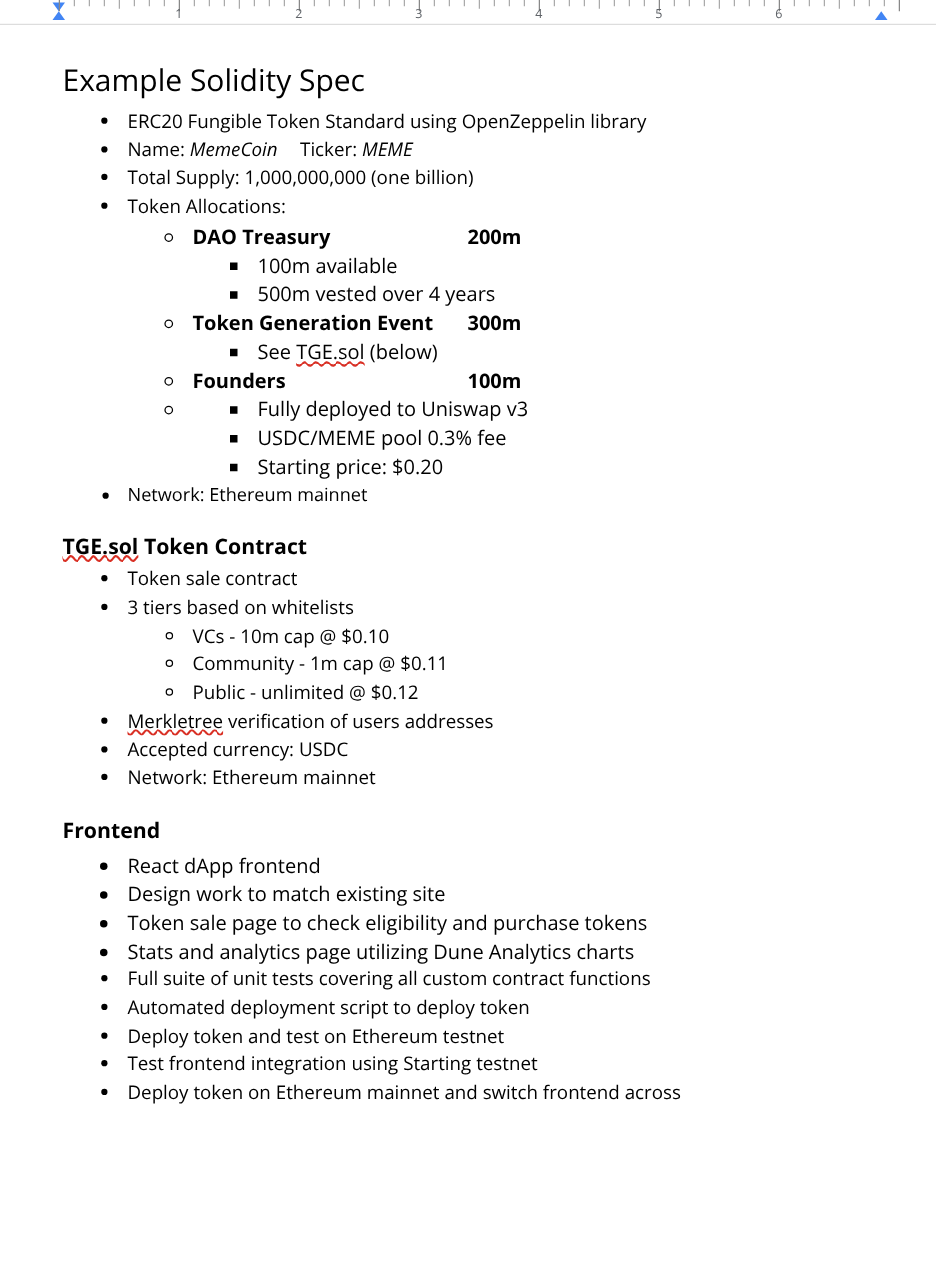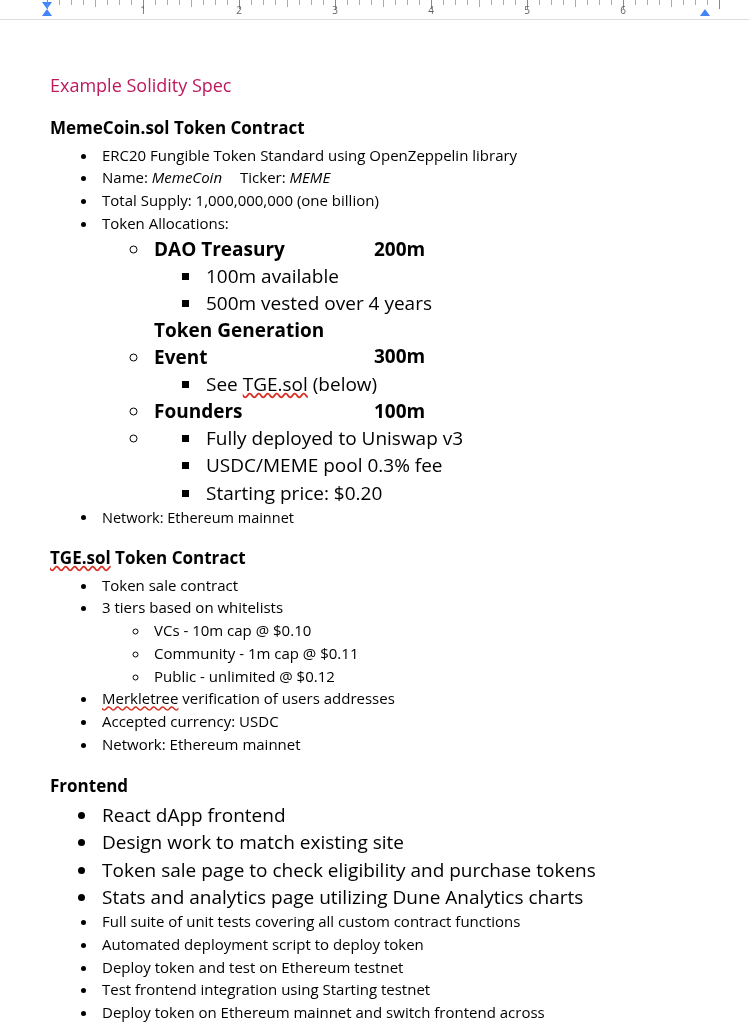--- a/index.html
+++ b/index.html
@@ -52,43 +52,42 @@
     width: 0; height: 0;
     border-left: 5px solid transparent;
     border-right: 5px solid transparent;
     border-top: 7px solid #4285f4;
   }
   .page {
     padding: 28px 55px 40px 50px;
     width: 749px;
   }
   .page-title {
-    font-size: 18px;
-    color: #be185d;
+    font-size: 24px;
+    color: #000000;
     font-weight: 400;
     margin-bottom: 4px;
-    margin-top: 24px;
   }
   .version-line {
     text-align: right;
     font-size: 14px;
     color: #333;
     margin-bottom: 28px;
   }
   h2.section-heading {
     font-size: 17px;
     font-weight: 700;
     margin: 18px 0 4px 0;
     color: #000;
   }
   ul.disc { list-style: disc; padding-left: 48px; margin: 0; }
   ul.circ { list-style: circle; padding-left: 48px; margin: 0; }
   ul.square { list-style: square; padding-left: 48px; margin: 0; }
   ul.disc > li, ul.circ > li, ul.square > li { margin: 1px 0; padding-left: 4px; }
-  .tight li { margin: 0; line-height: 1.38; font-size: 19px; }
+  .tight li { margin: 0; line-height: 1.38; font-size: 16px; }
   .alloc-row { display: inline-block; }
   .alloc-name { display: inline-block; width: 220px; font-weight: 700; }
   .alloc-amt { font-weight: 700; }
   .squiggle-red {
     text-decoration: underline wavy #d93025;
     text-decoration-skip-ink: none;
   }
   .italic { font-style: italic; }
   .ml-gap { display: inline-block; width: 18px; }
 </style>
@@ -162,21 +161,20 @@
     <div class="tick" style="left: 695px;"></div>
     <div class="tick" style="left: 707px;"></div>
     <div class="tick big" style="left: 719px;"></div>
     <div class="label" style="left: 719px;"></div>
   </div>
 
 <div class="page">
 
   <div class="page-title">Example Solidity Spec</div>
 
-  <h2 class="section-heading">MemeCoin.sol Token Contract</h2>
   <ul class="disc">
     <li>ERC20 Fungible Token Standard using OpenZeppelin library</li>
     <li>
       <span>Name: </span><span class="italic">MemeCoin</span><span class="ml-gap"></span><span>Ticker: </span><span class="italic">MEME</span>
     </li>
     <li>Total Supply: 1,000,000,000 (one billion)</li>
     <li>
       <span>Token Allocations:</span>
       <ul class="circ tight">
         <li>

